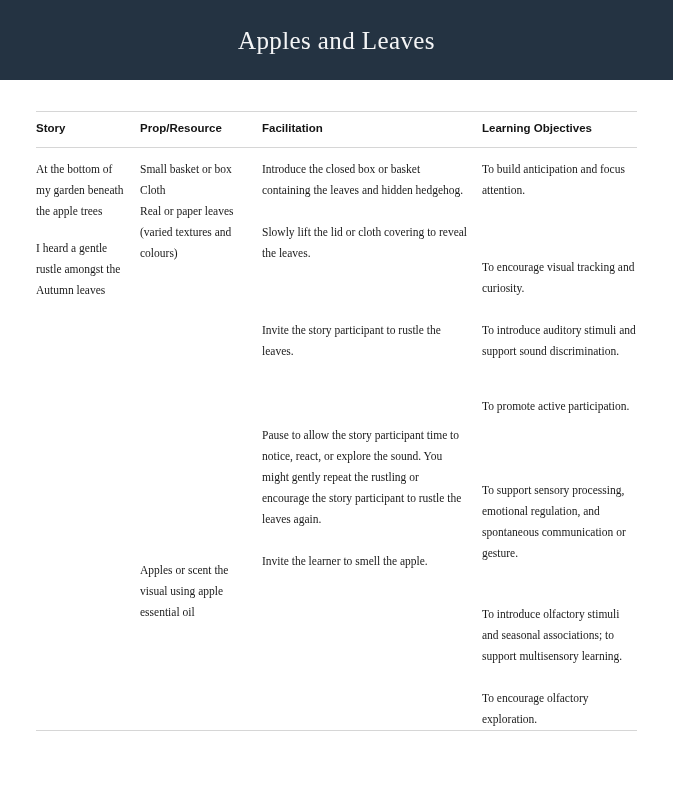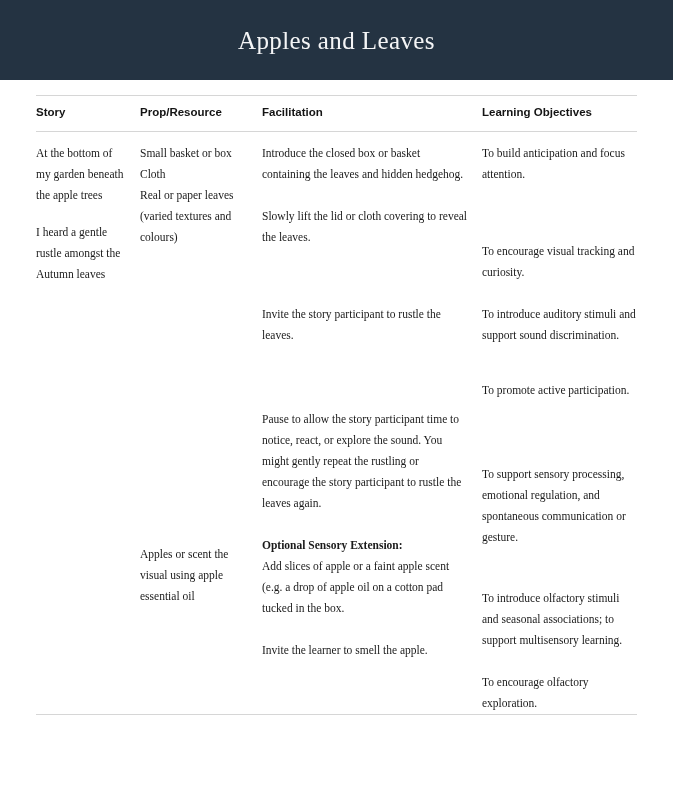--- a/index.html
+++ b/index.html
@@ -30,21 +30,21 @@
     font-family: "Liberation Serif", serif;
     font-size: 25px;
     font-weight: 400;
     color: #f4f5f6;
     letter-spacing: 0.4px;
     line-height: 1;
   }
 
   
   .sheet {
-    padding: 0 36px;
+    padding: 16px 36px;
   }
   .table {
     width: 601px;
     margin-top: 15px;
     border-top: 1px solid #d6d6d6;
     border-bottom: 1px solid #d6d6d6;
   }
   .thead {
     display: flex;
     padding: 10px 0 11px 0;
@@ -121,24 +121,20 @@
 Cloth
 Real or paper leaves (varied textures and colours)</div>
         <div class="cell block sp-296">Apples or scent the visual using apple essential oil</div>
       </div>
 
       <div class="c-facil">
         <div class="cell block sp-0">Introduce the closed box or basket containing the leaves and hidden hedgehog.</div>
         <div class="cell block sp-21">Slowly lift the lid or cloth covering to reveal the leaves.</div>
         <div class="cell block sp-56">Invite the story participant to rustle the leaves.</div>
         <div class="cell block sp-63" style="margin-top:63px"><span>Pause to allow the story participant time to notice, react, or explore the sound. You might gently repeat the rustling or encourage the story participant to rustle the leaves again.</span></div>
-        <div class="cell block" style="margin-top:21px">
-          <span class="b-strong">Optional Sensory Extension:</span><br>
-          <span>Add slices of apple or a faint apple scent (e.g. a drop of apple oil on a cotton pad tucked in the box.</span>
-        </div>
         <div class="cell block sp-21">Invite the learner to smell the apple.</div>
       </div>
 
       <div class="c-obj">
         <div class="cell block sp-0">To build anticipation and focus attention.</div>
         <div class="cell block sp-56">To encourage visual tracking and curiosity.</div>
         <div class="cell block sp-21">To introduce auditory stimuli and support sound discrimination.</div>
         <div class="cell block sp-34">To promote active participation.</div>
         <div class="cell block sp-63" style="margin-top:63px">To support sensory processing, emotional regulation, and spontaneous communication or gesture.</div>
         <div class="cell block sp-40">To introduce olfactory stimuli and seasonal associations; to support multisensory learning.</div>

